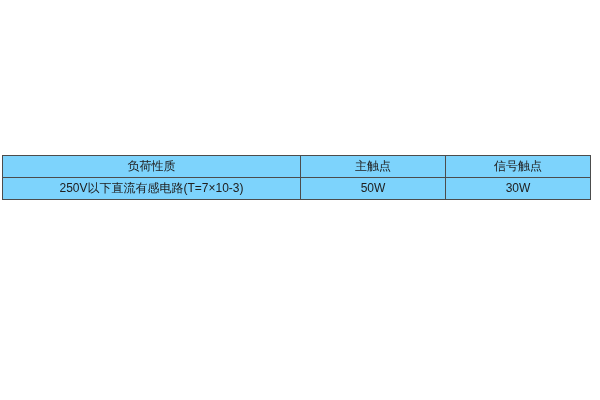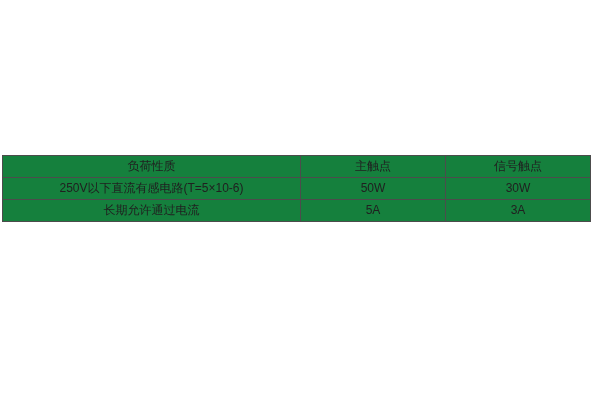--- a/index.html
+++ b/index.html
@@ -21,21 +21,21 @@
     height: 400px;
     background: #ffffff;
   }
   table.spec-table {
     position: absolute;
     left: 2px;
     top: 155px;
     width: 588px;
     border-collapse: collapse;
     table-layout: fixed;
-    background: #15803d;
+    background: #7dd3fc;
   }
   table.spec-table th,
   table.spec-table td {
     border: 1px solid #4c4c4c;
     height: 21px;
     padding: 0 4px;
     text-align: center;
     vertical-align: middle;
     font-size: 12px;
     font-weight: normal;
@@ -57,24 +57,19 @@
     </colgroup>
     <thead>
       <tr>
         <th>负荷性质</th>
         <th>主触点</th>
         <th>信号触点</th>
       </tr>
     </thead>
     <tbody>
       <tr>
-        <td>250V以下直流有感电路(T=5×10-6)</td>
+        <td>250V以下直流有感电路(T=7×10-3)</td>
         <td>50W</td>
         <td>30W</td>
-      </tr>
-      <tr>
-        <td>长期允许通过电流</td>
-        <td>5A</td>
-        <td>3A</td>
       </tr>
     </tbody>
   </table>
 </div>
 
 </body></html>

